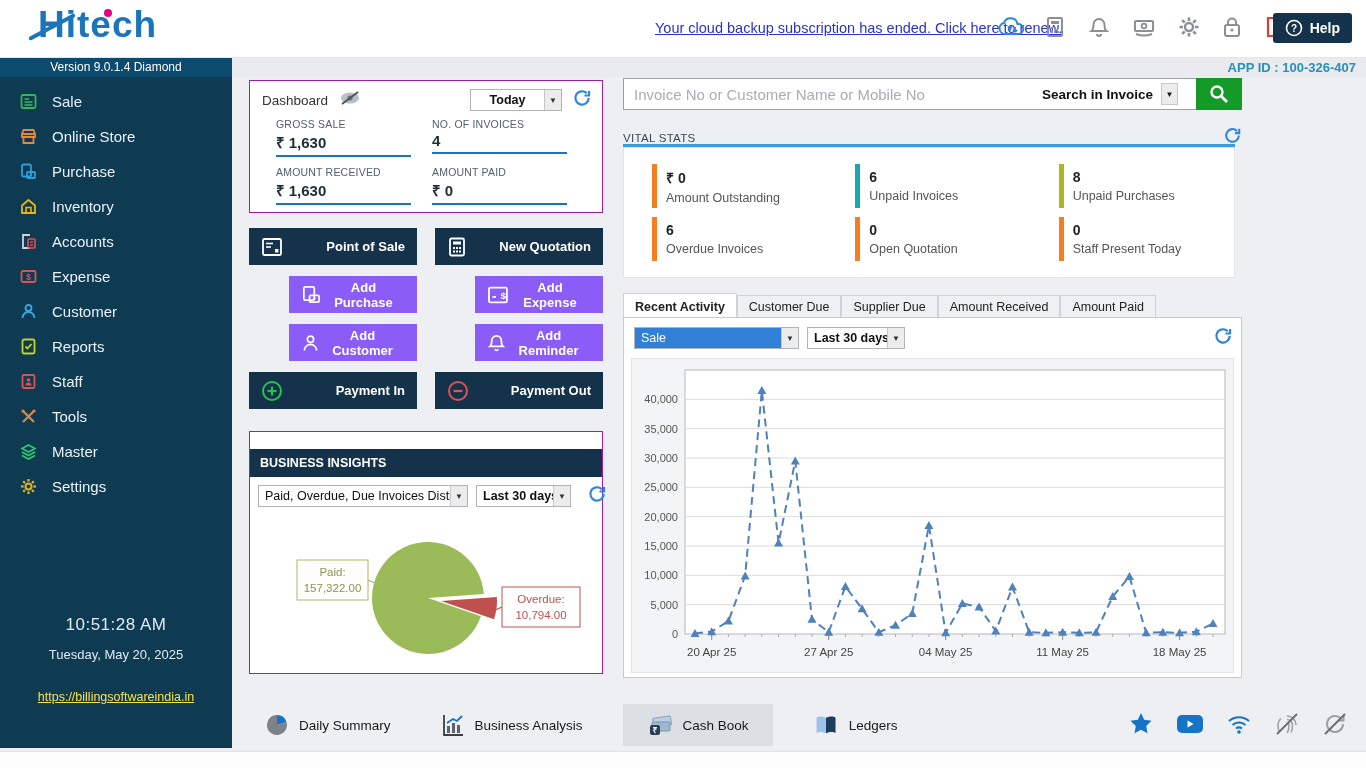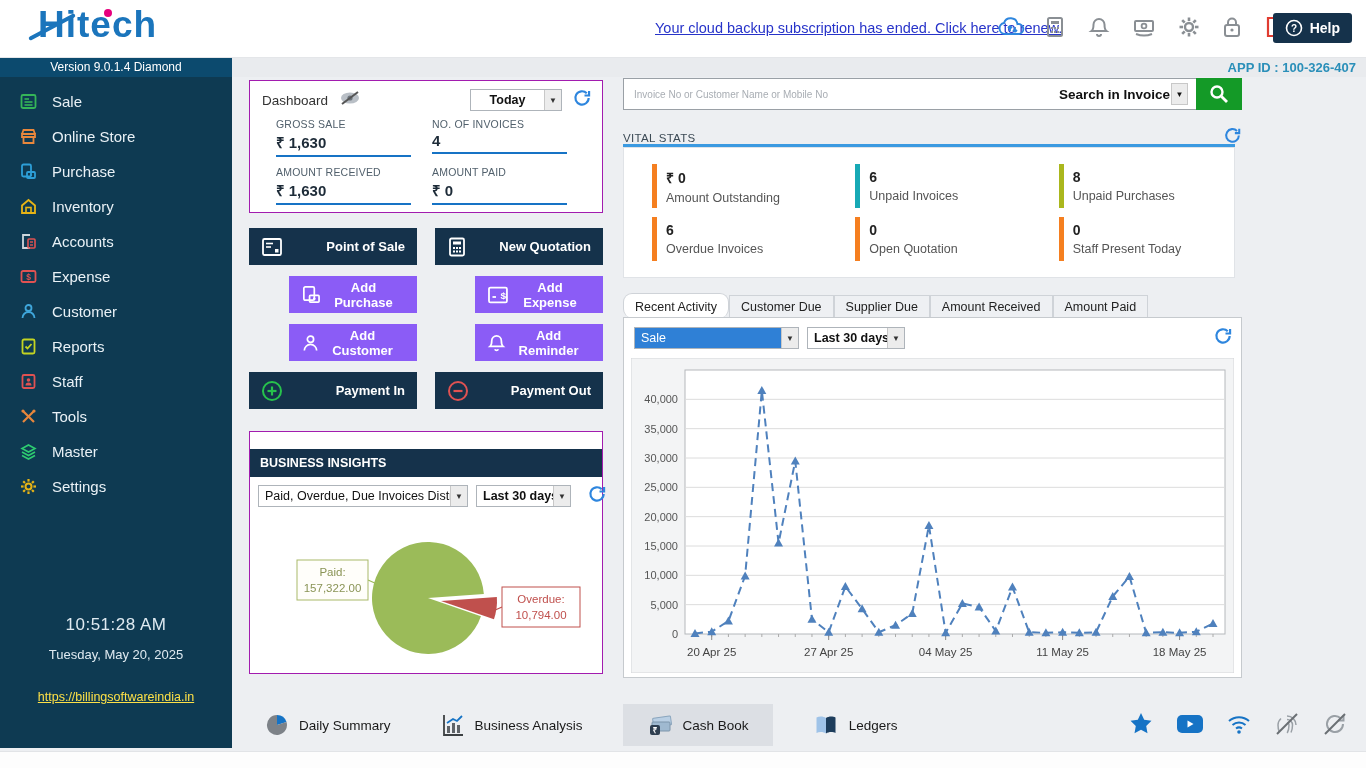--- a/index.html
+++ b/index.html
@@ -56,41 +56,41 @@
   
   .insights { left:249px; top:431px; width:354px; height:243px; }
   .ins-head { height:28px; background:#15324b; color:#fff; font-size:12.5px; font-weight:bold; line-height:28px; padding:0 10px;margin-top:17px; }
   .ins-filters { display:flex; align-items:center; gap:8px; padding:7px 8px 2px 8px; }
   .ins-filters .combo.big { width:210px; }
   .ins-filters .combo.small { width:95px; }
 
   
   .search-row { position:absolute; left:623px; top:78px; width:619px; height:32px; display:flex; }
   .search-field { flex:1; display:flex; align-items:center; background:#fff; border:1px solid #9aa0a6; border-right:none; }
-  .search-field input { flex:1; border:none; outline:none; font-size:10px; padding:0 10px; color:#b91c1c; font-family:"Liberation Sans",sans-serif; }
+  .search-field input { flex:1; border:none; outline:none; font-size:15px; padding:0 10px; color:#b91c1c; font-family:"Liberation Sans",sans-serif; }
   .search-field input::placeholder { color:#a8adb3; }
-  .search-scope { display:flex; align-items:center; gap:1px; font-size:13.5px; font-weight:bold; color:#111; padding-right:8px; cursor:pointer; }
+  .search-scope { display:flex; align-items:center; gap:8px; font-size:13.5px; font-weight:bold; color:#111; padding-right:18px; cursor:pointer; }
   .search-scope .ab { width:17px; height:22px; background:#ececec; border:1px solid #c8c8c8; font-size:8px; display:flex; align-items:center; justify-content:center; }
   .search-btn { width:46px; background:#149a27; border:none; display:flex; align-items:center; justify-content:center; cursor:pointer; }
 
   
   .vital-head { position:absolute; left:623px; top:126px; width:619px; display:flex; align-items:center; }
   .vital-title { font-size:11.5px; color:#3c4a55; letter-spacing:0.3px; }
   .vital-underline { position:absolute; left:623px; top:144px; width:612px; height:3px; background:#3b9ae1; }
   .vital-card { left:623px; top:147px; width:612px; height:131px; border-color:#e0e3e7; display:grid; grid-template-columns:1fr 1fr 1fr; grid-template-rows:1fr 1fr; padding:12px 0; }
   .vcell { display:flex; gap:9px; padding-left:28px; align-items:center; }
   .vbar { width:5px; height:44px; }
   .vbar.orange { background:#f57f20; } .vbar.teal { background:#17a9b5; } .vbar.olive { background:#aab71d; }
   .vcell .val { font-size:14px; font-weight:bold; color:#222; }
   .vcell .lbl { font-size:12.5px; color:#555; margin-top:4px; }
 
   
   .tabs { position:absolute; left:623px; top:295px; display:flex; font-size:12.5px; }
   .tab { padding:4px 11px; border:1px solid #cfd3d8; border-bottom:none; background:#eef0f3; color:#222; cursor:pointer; }
-  .tab.active { background:#fff; font-weight:normal; position:relative; top:-2px; padding-top:6px;border-radius:9px; }
+  .tab.active { background:#fff; font-weight:bold; position:relative; top:-2px; padding-top:6px; }
   .activity-card { left:623px; top:317px; width:619px; height:361px; border-color:#c6cace; }
   .act-filters { display:flex; align-items:center; gap:8px; padding:8px 8px 2px 10px; }
   .act-filters .combo.type { width:165px; }
   .act-filters .combo.period { width:98px; }
 
   
   .footer-items { position:absolute; left:255px; top:703px; height:44px; display:flex; align-items:center; gap:30px; }
   .fitem { display:flex; align-items:center; gap:10px; font-size:13.5px; color:#1a1a1a; padding:9px 10px; cursor:pointer; }
   .fitem.active { background:#dcdfe4; padding:9px 24px; }
   .footer-icons { position:absolute; right:18px; top:711px; display:flex; gap:22px; align-items:center; }

